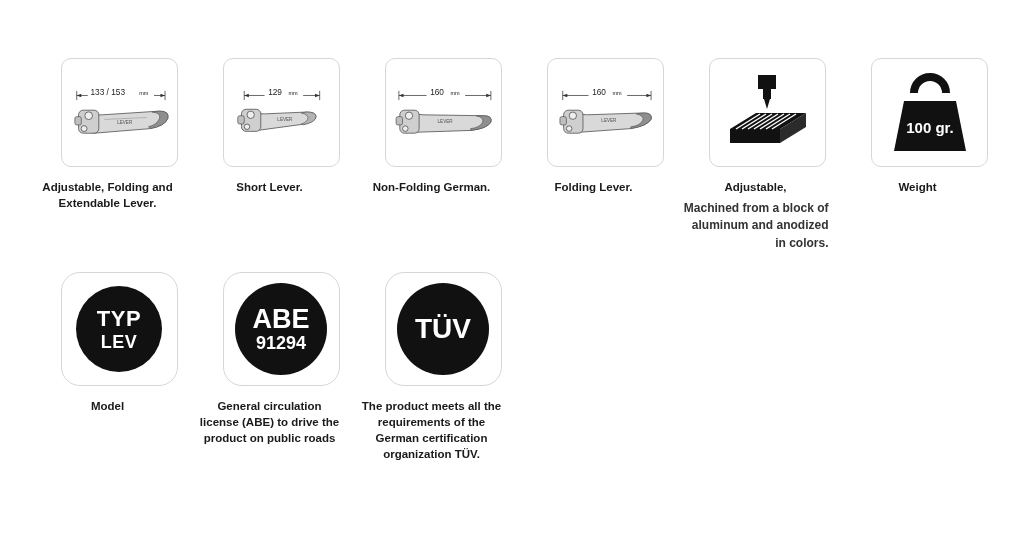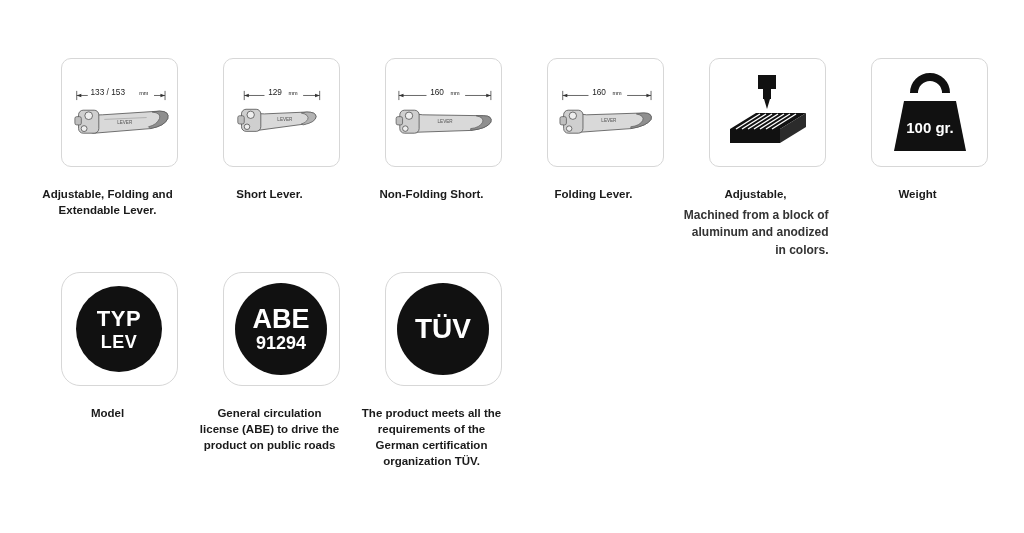--- a/index.html
+++ b/index.html
@@ -52,21 +52,21 @@
     align-items: center;
     justify-content: center;
     overflow: hidden;
     margin-left: 23px;
   }
   .tile.tall {
     height: 114px;
     border-radius: 19px;
   }
   .caption {
-    margin-top: 20px;
+    margin-top: 13px;
     font-size: 11.5px;
     font-weight: bold;
     line-height: 1.38;
     text-align: center;
     color: #1a1a1a;
     width: 140px;
   }
   .subcaption {
     margin-top: 4px;
     font-size: 12px;
@@ -218,21 +218,21 @@
             <path d="M26 56 L26 70 Q26 74 32 74 L92 72 Q110 70 114 63 Q116 56 106 56 L40 55 Q26 53 26 56 Z" fill="#d9d9d9" stroke="#555" stroke-width="0.9"></path>
             <path d="M92 72 Q110 70 114 63 Q116 56 106 56 L98 56 Q107 58 105 63 Q102 69 92 70 Z" fill="#8f8f8f" stroke="#555" stroke-width="0.7"></path>
             <rect x="15" y="50" width="21" height="25" rx="5" fill="#cfcfcf" stroke="#555" stroke-width="0.9"></rect>
             <circle cx="25" cy="56" r="4" fill="#eee" stroke="#555" stroke-width="0.9"></circle>
             <circle cx="21" cy="70" r="3" fill="#eee" stroke="#555" stroke-width="0.9"></circle>
             <rect x="11" y="57" width="7" height="9" rx="2" fill="#bfbfbf" stroke="#555" stroke-width="0.8"></rect>
             <text class="mini-brand" x="56" y="64">LEVER</text>
           </g>
         </svg>
       </div>
-      <div class="caption">Non-Folding Short.</div>
+      <div class="caption">Non-Folding German.</div>
     </div>
 
     <div class="cell">
       <div class="tile">
         <svg class="lever-svg" width="125" height="105" viewBox="0 0 125 105">
           <line x1="16" y1="34" x2="112" y2="34" stroke="#333" stroke-width="0.8"></line>
           <line x1="16" y1="29" x2="16" y2="39" stroke="#333" stroke-width="0.8"></line>
           <line x1="112" y1="29" x2="112" y2="39" stroke="#333" stroke-width="0.8"></line>
           <polygon points="16,34 21,32 21,36" fill="#333"></polygon>
           <polygon points="112,34 107,32 107,36" fill="#333"></polygon>

